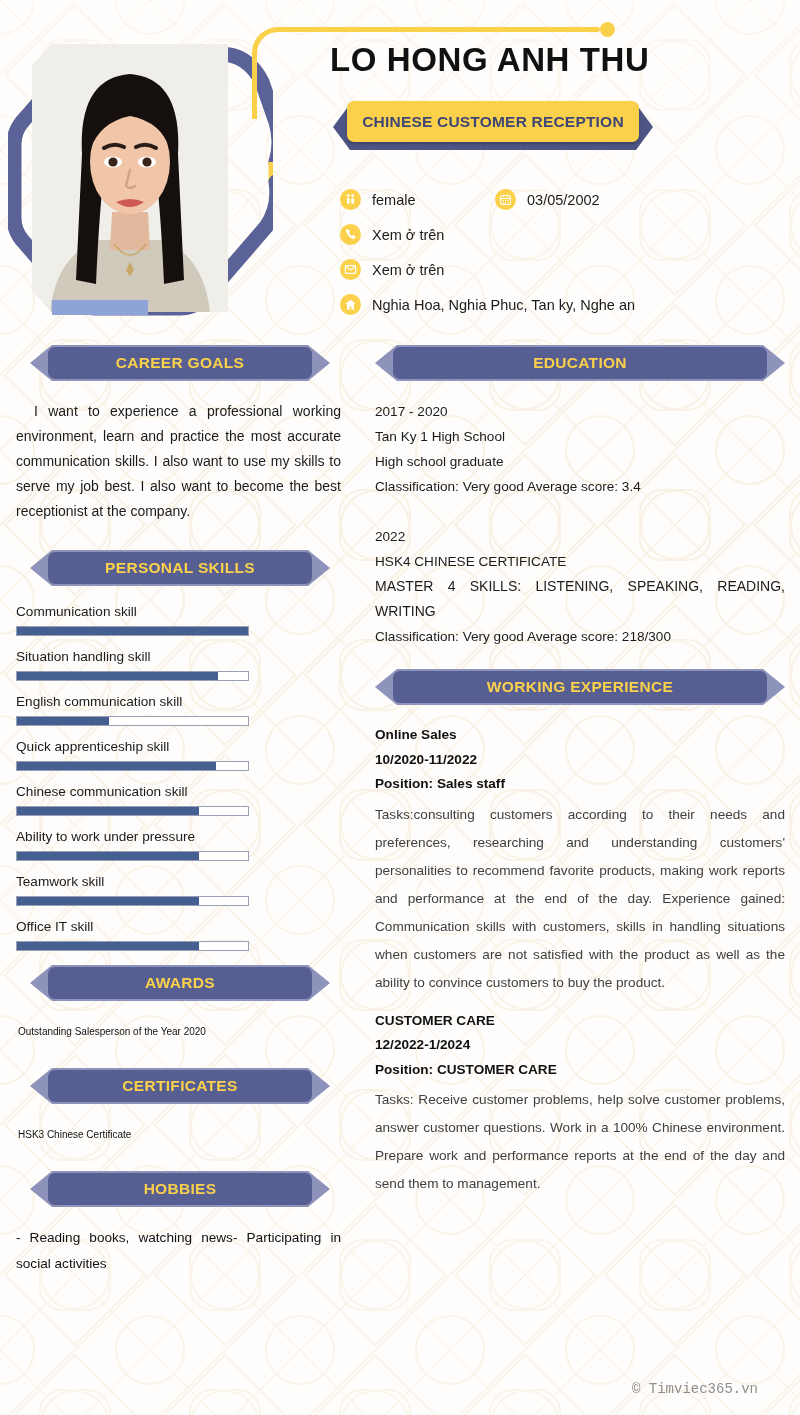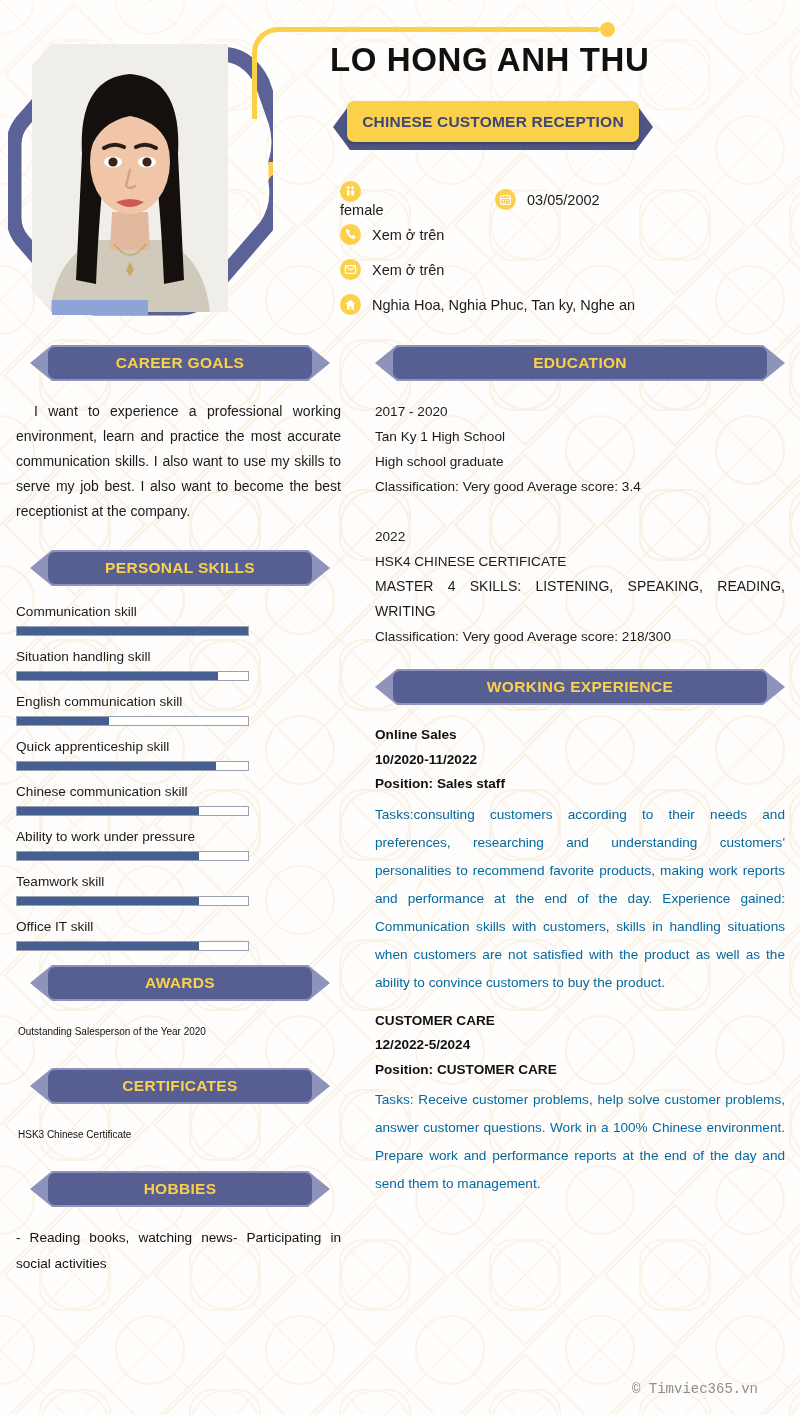--- a/index.html
+++ b/index.html
@@ -123,21 +123,21 @@
 
   
   .plain{ padding:0 14px 0 18px; font-size:10px; line-height:25px; }
   .hobby-text{ padding:0 14px 0 16px; text-align:justify; font-size:13.6px; line-height:26px; }
 
   
   .edu-block{ font-size:13.6px; line-height:25px; color:#1b1b1b; }
   .edu-block .just{ text-align:justify; }
   .gap{ height:25px; }
   .job-head{ font-size:13.6px; font-weight:bold; line-height:24.5px; color:#111; }
-  .job-body{ text-align:justify; font-size:13.6px; line-height:28px; color:#0369a1; }
+  .job-body{ text-align:justify; font-size:13.6px; line-height:28px; color:#404040; }
 
   
   .footer{
     position:absolute; left:0; bottom:18px; width:800px; text-align:right;
     padding-right:42px; font-family:"Liberation Mono", monospace;
     font-size:14px; color:#8e8e8e;
   }
 </style>
 </head>
 <body>
@@ -224,21 +224,21 @@
 
     <div class="title-badge">
       <div class="shadow-hex"></div>
       <div class="inner">
         <span>CHINESE CUSTOMER RECEPTION</span>
       </div>
     </div>
 
     <div class="contact">
       <div class="crow cpair">
-        <div style="display:flex;align-items:flex-start;width:110px;flex-direction:column;">
+        <div style="display:flex;align-items:center;width:110px;">
           <span class="cicon">
             <svg width="13" height="13" viewBox="0 0 24 24" fill="#fff">
               <circle cx="8" cy="5" r="2.6"></circle>
                 <rect x="5.4" y="9" width="5.2" height="11" rx="2.3"></rect>
               <circle cx="16" cy="5" r="2.6"></circle>
                 <rect x="13.4" y="9" width="5.2" height="11" rx="2.3"></rect>
             </svg>
           </span>
           <span class="ctext">female</span>
         </div>
@@ -409,21 +409,21 @@
 
       <div style="margin-top:10px;">
         <div class="job-head">Online Sales</div>
         <div class="job-head">10/2020-11/2022</div>
         <div class="job-head">Position: Sales staff</div>
         <div class="job-body" style="margin-top:4px;">Tasks:consulting customers according to their needs and preferences, researching and understanding customers' personalities to recommend favorite products, making work reports and performance at the end of the day. Experience gained: Communication skills with customers, skills in handling situations when customers are not satisfied with the product as well as the ability to convince customers to buy the product.</div>
       </div>
 
       <div style="margin-top:12px;">
         <div class="job-head">CUSTOMER CARE</div>
-        <div class="job-head">12/2022-5/2024</div>
+        <div class="job-head">12/2022-1/2024</div>
         <div class="job-head">Position: CUSTOMER CARE</div>
         <div class="job-body" style="margin-top:4px;">Tasks: Receive customer problems, help solve customer problems, answer customer questions. Work in a 100% Chinese environment. Prepare work and performance reports at the end of the day and send them to management.</div>
       </div>
     </div>
   </div>
 
   <div class="footer">© Timviec365.vn</div>
 </div>
 
 </body></html>

